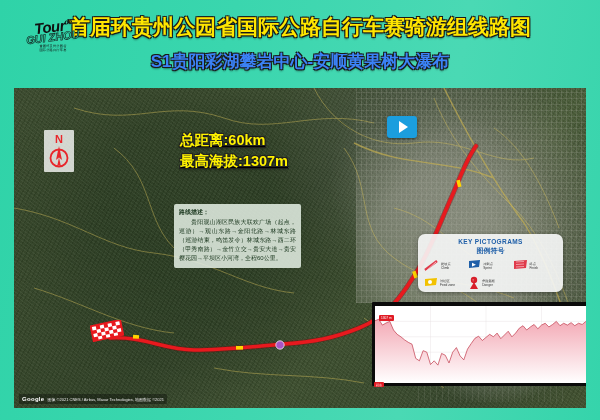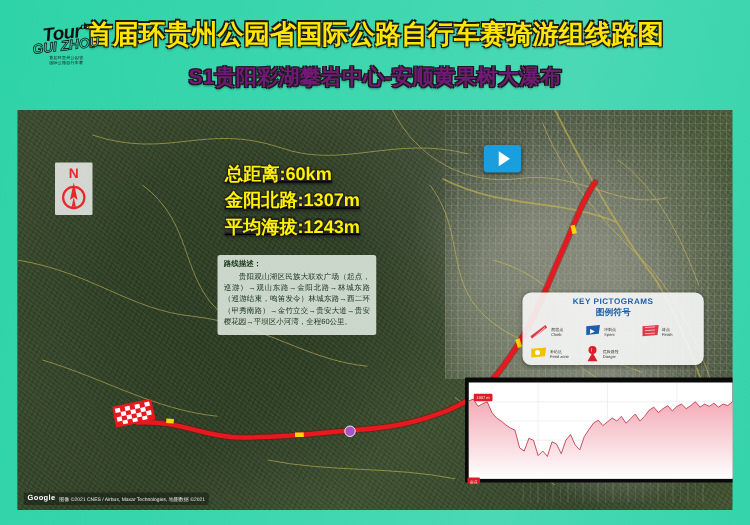--- a/index.html
+++ b/index.html
@@ -34,21 +34,21 @@
   #logo .l4 { font-size:3.2px; color:#111; line-height:4px; letter-spacing:0.2px; }
 
   #main-title {
     font-size:21px; font-weight:bold; color:#ffe600; letter-spacing:0px;
     text-shadow:
       -1px -1px 0 #1a1a1a, 1px -1px 0 #1a1a1a, -1px 1px 0 #1a1a1a, 1px 1px 0 #1a1a1a,
       0 2px 2px rgba(0,0,0,0.45);
     white-space:nowrap;
   }
   #sub-title {
-    margin-top:9px; font-size:17px; font-weight:bold; color:#701a75;
+    margin-top:9px; font-size:17px; font-weight:bold; color:#3b82f6;
     text-shadow:
       -1px -1px 0 #1a1a1a, 1px -1px 0 #1a1a1a, -1px 1px 0 #1a1a1a, 1px 1px 0 #1a1a1a,
       0 2px 2px rgba(0,0,0,0.45);
     white-space:nowrap;
   }
 
   
   #map {
     position:absolute; left:14px; top:88px; width:572px; height:320px;
     overflow:hidden;
@@ -253,22 +253,21 @@
     <div class="n">N</div>
     <svg class="needle" width="22" height="24" viewBox="0 0 22 24">
       <circle cx="11" cy="13" r="8.5" fill="none" stroke="#e8262b" stroke-width="1.8"></circle>
       <polygon points="11,1 14,15 11,12.5 8,15" fill="#e8262b"></polygon>
       <polygon points="11,12.5 13,22 11,20 9,22" fill="#e8262b"></polygon>
     </svg>
   </div>
 
   <div id="stats">
     <div>总距离:60km</div>
-    <div>金阳北路:1307m</div>
-    <div>平均海拔:1243m</div>
+    <div>最高海拔:1307m</div>
   </div>
 
   <div id="route-desc">
     <div class="rd-title">路线描述：</div>
     <div class="rd-body">贵阳观山湖区民族大联欢广场（起点，巡游）→观山东路→金阳北路→林城东路（巡游结束，鸣笛发令）林城东路→西二环（甲秀南路）→金竹立交→贵安大道→贵安樱花园→平坝区小河湾，全程60公里。</div>
   </div>
 
   <div id="play-btn">
     <div class="tri"></div>
   </div>

